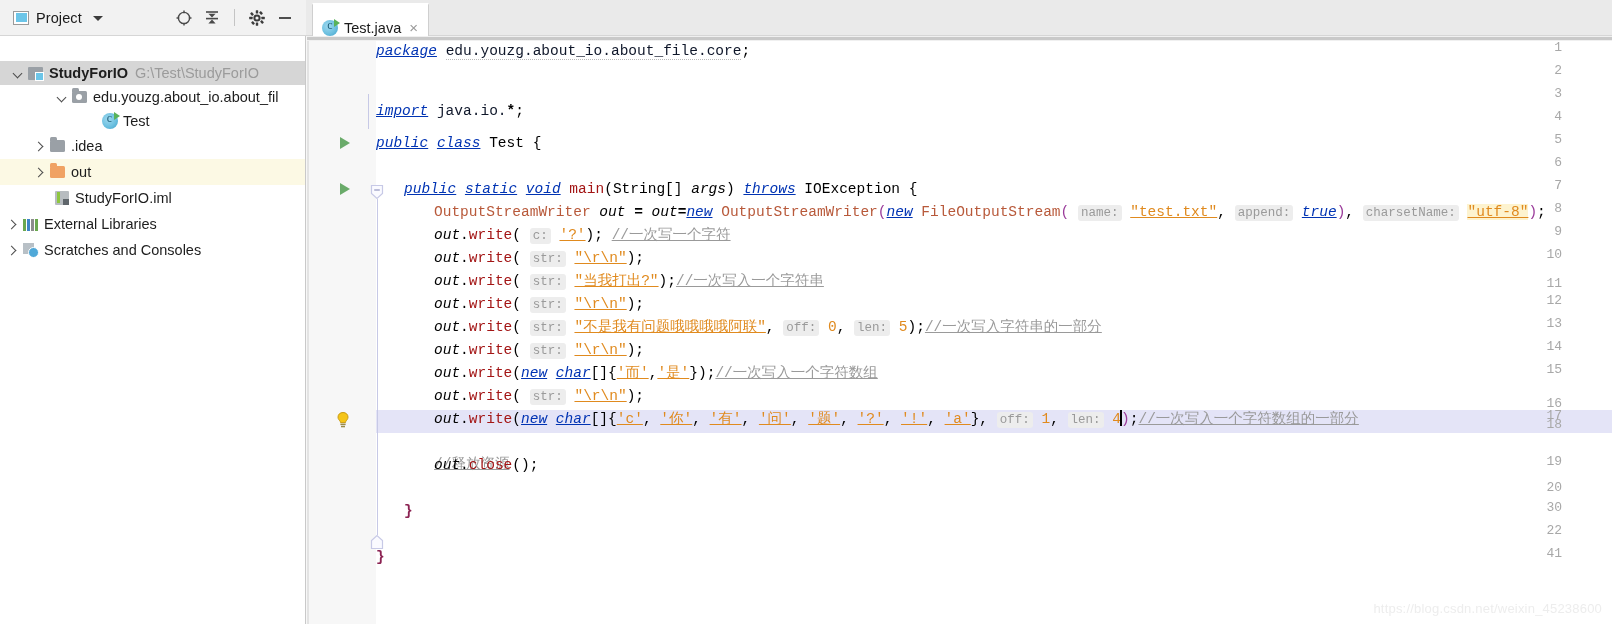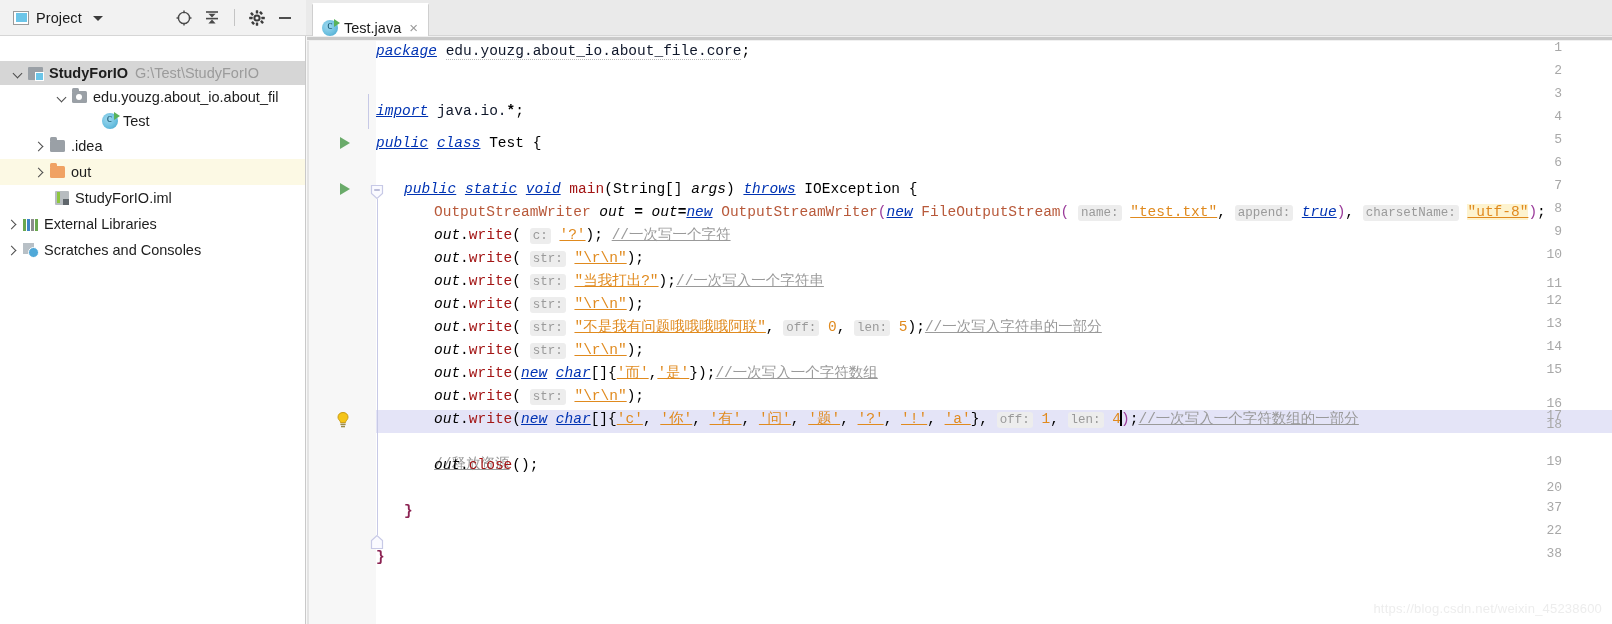--- a/index.html
+++ b/index.html
@@ -362,23 +362,23 @@
       <span class="ln" style="top:240px">11</span>
       <span class="ln" style="top:257px">12</span>
       <span class="ln" style="top:280px">13</span>
       <span class="ln" style="top:303px">14</span>
       <span class="ln" style="top:326px">15</span>
       <span class="ln" style="top:360px">16</span>
       <span class="ln" style="top:372px">17</span>
       <span class="ln" style="top:381px">18</span>
       <span class="ln" style="top:418px">19</span>
       <span class="ln" style="top:444px">20</span>
-      <span class="ln" style="top:464px">37</span>
+      <span class="ln" style="top:464px">30</span>
       <span class="ln" style="top:487px">22</span>
-      <span class="ln" style="top:510px">38</span>
+      <span class="ln" style="top:510px">41</span>
     </div>
 
     <span class="run-ico" style="top:101px"></span>
     <span class="run-ico" style="top:147px"></span>
 
     <span class="bulb" style="top:375px">
       <svg width="16" height="18" viewBox="0 0 16 18">
         <path d="M8 1.5c-3 0-5 2-5 4.6 0 1.9 1.2 3 2 4 .4.5.5 1 .5 1.5h5c0-.5.1-1 .5-1.5.8-1 2-2.1 2-4C13 3.5 11 1.5 8 1.5z" fill="#f5c518" stroke="#c99b12" stroke-width="1"></path>
         <rect x="5.4" y="12.6" width="5.2" height="1.5" fill="#9a8a4a"></rect>
         <rect x="6" y="14.8" width="4" height="1.5" fill="#9a8a4a"></rect>

